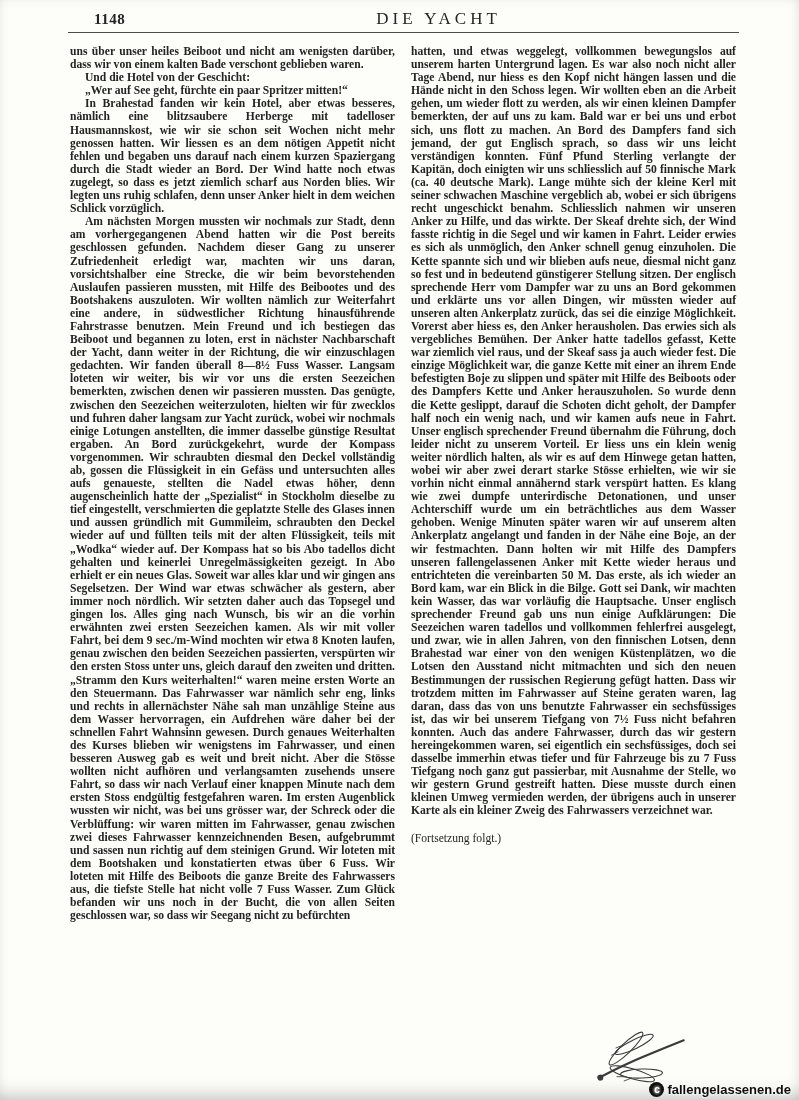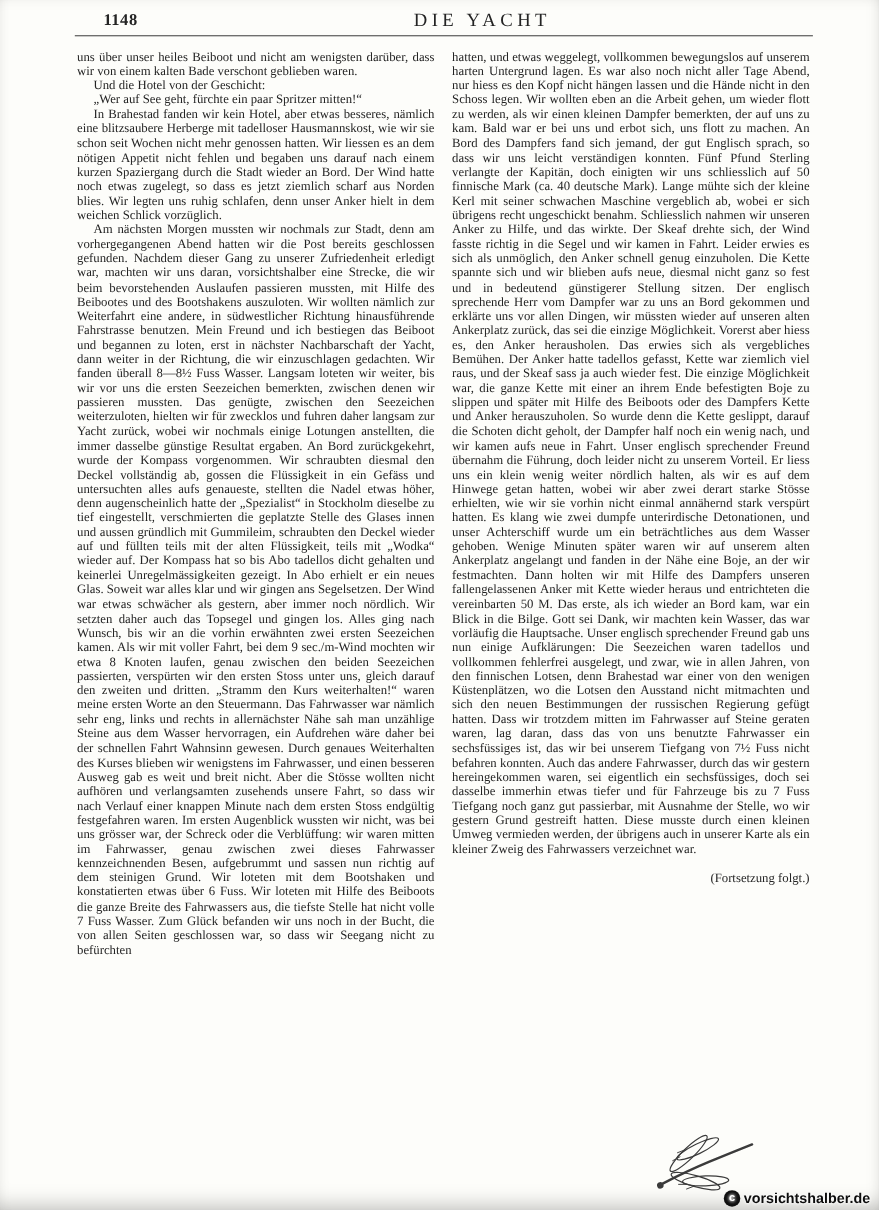--- a/index.html
+++ b/index.html
@@ -62,25 +62,25 @@
     gap: 16px;
   }
   .col {
     width: 325px;
     font-size: 11.6px;
     line-height: 13.1px;
     text-align: justify;
     hyphens: auto;
     -webkit-hyphens: auto;
   }
-  .col p.para { margin: 0; }
+  .col p.para { margin: 0; font-weight: bold; }
   .col p.indent { text-indent: 15px; }
   .continuation {
     margin: 14px 0 0 0;
-    text-align: right;
+    text-align: left;
     font-size: 11.6px;
     line-height: 13.1px;
   }
   .vignette {
     position: absolute;
     top: 1030px;
     left: 583px;
   }
   .watermark {
     position: absolute;
@@ -146,16 +146,16 @@
         <ellipse cx="55" cy="13" rx="21" ry="4.5" transform="rotate(-12 55 13)"></ellipse>
         <ellipse cx="46" cy="41" rx="23" ry="5" transform="rotate(30 46 41)"></ellipse>
         <ellipse cx="55" cy="43" rx="21" ry="4.5" transform="rotate(12 55 43)"></ellipse>
         <path d="M30 18 L38 16 M36 12 L44 11 M30 40 L38 42 M36 46 L44 45" stroke-width="0.8"></path>
       </g>
     </svg>
   </div>
 
   <div class="watermark">
     <span class="wm-icon">c</span>
-    <span>vorsichtshalber.de</span>
+    <span>fallengelassenen.de</span>
   </div>
 
 </div>
 
 </body></html>

